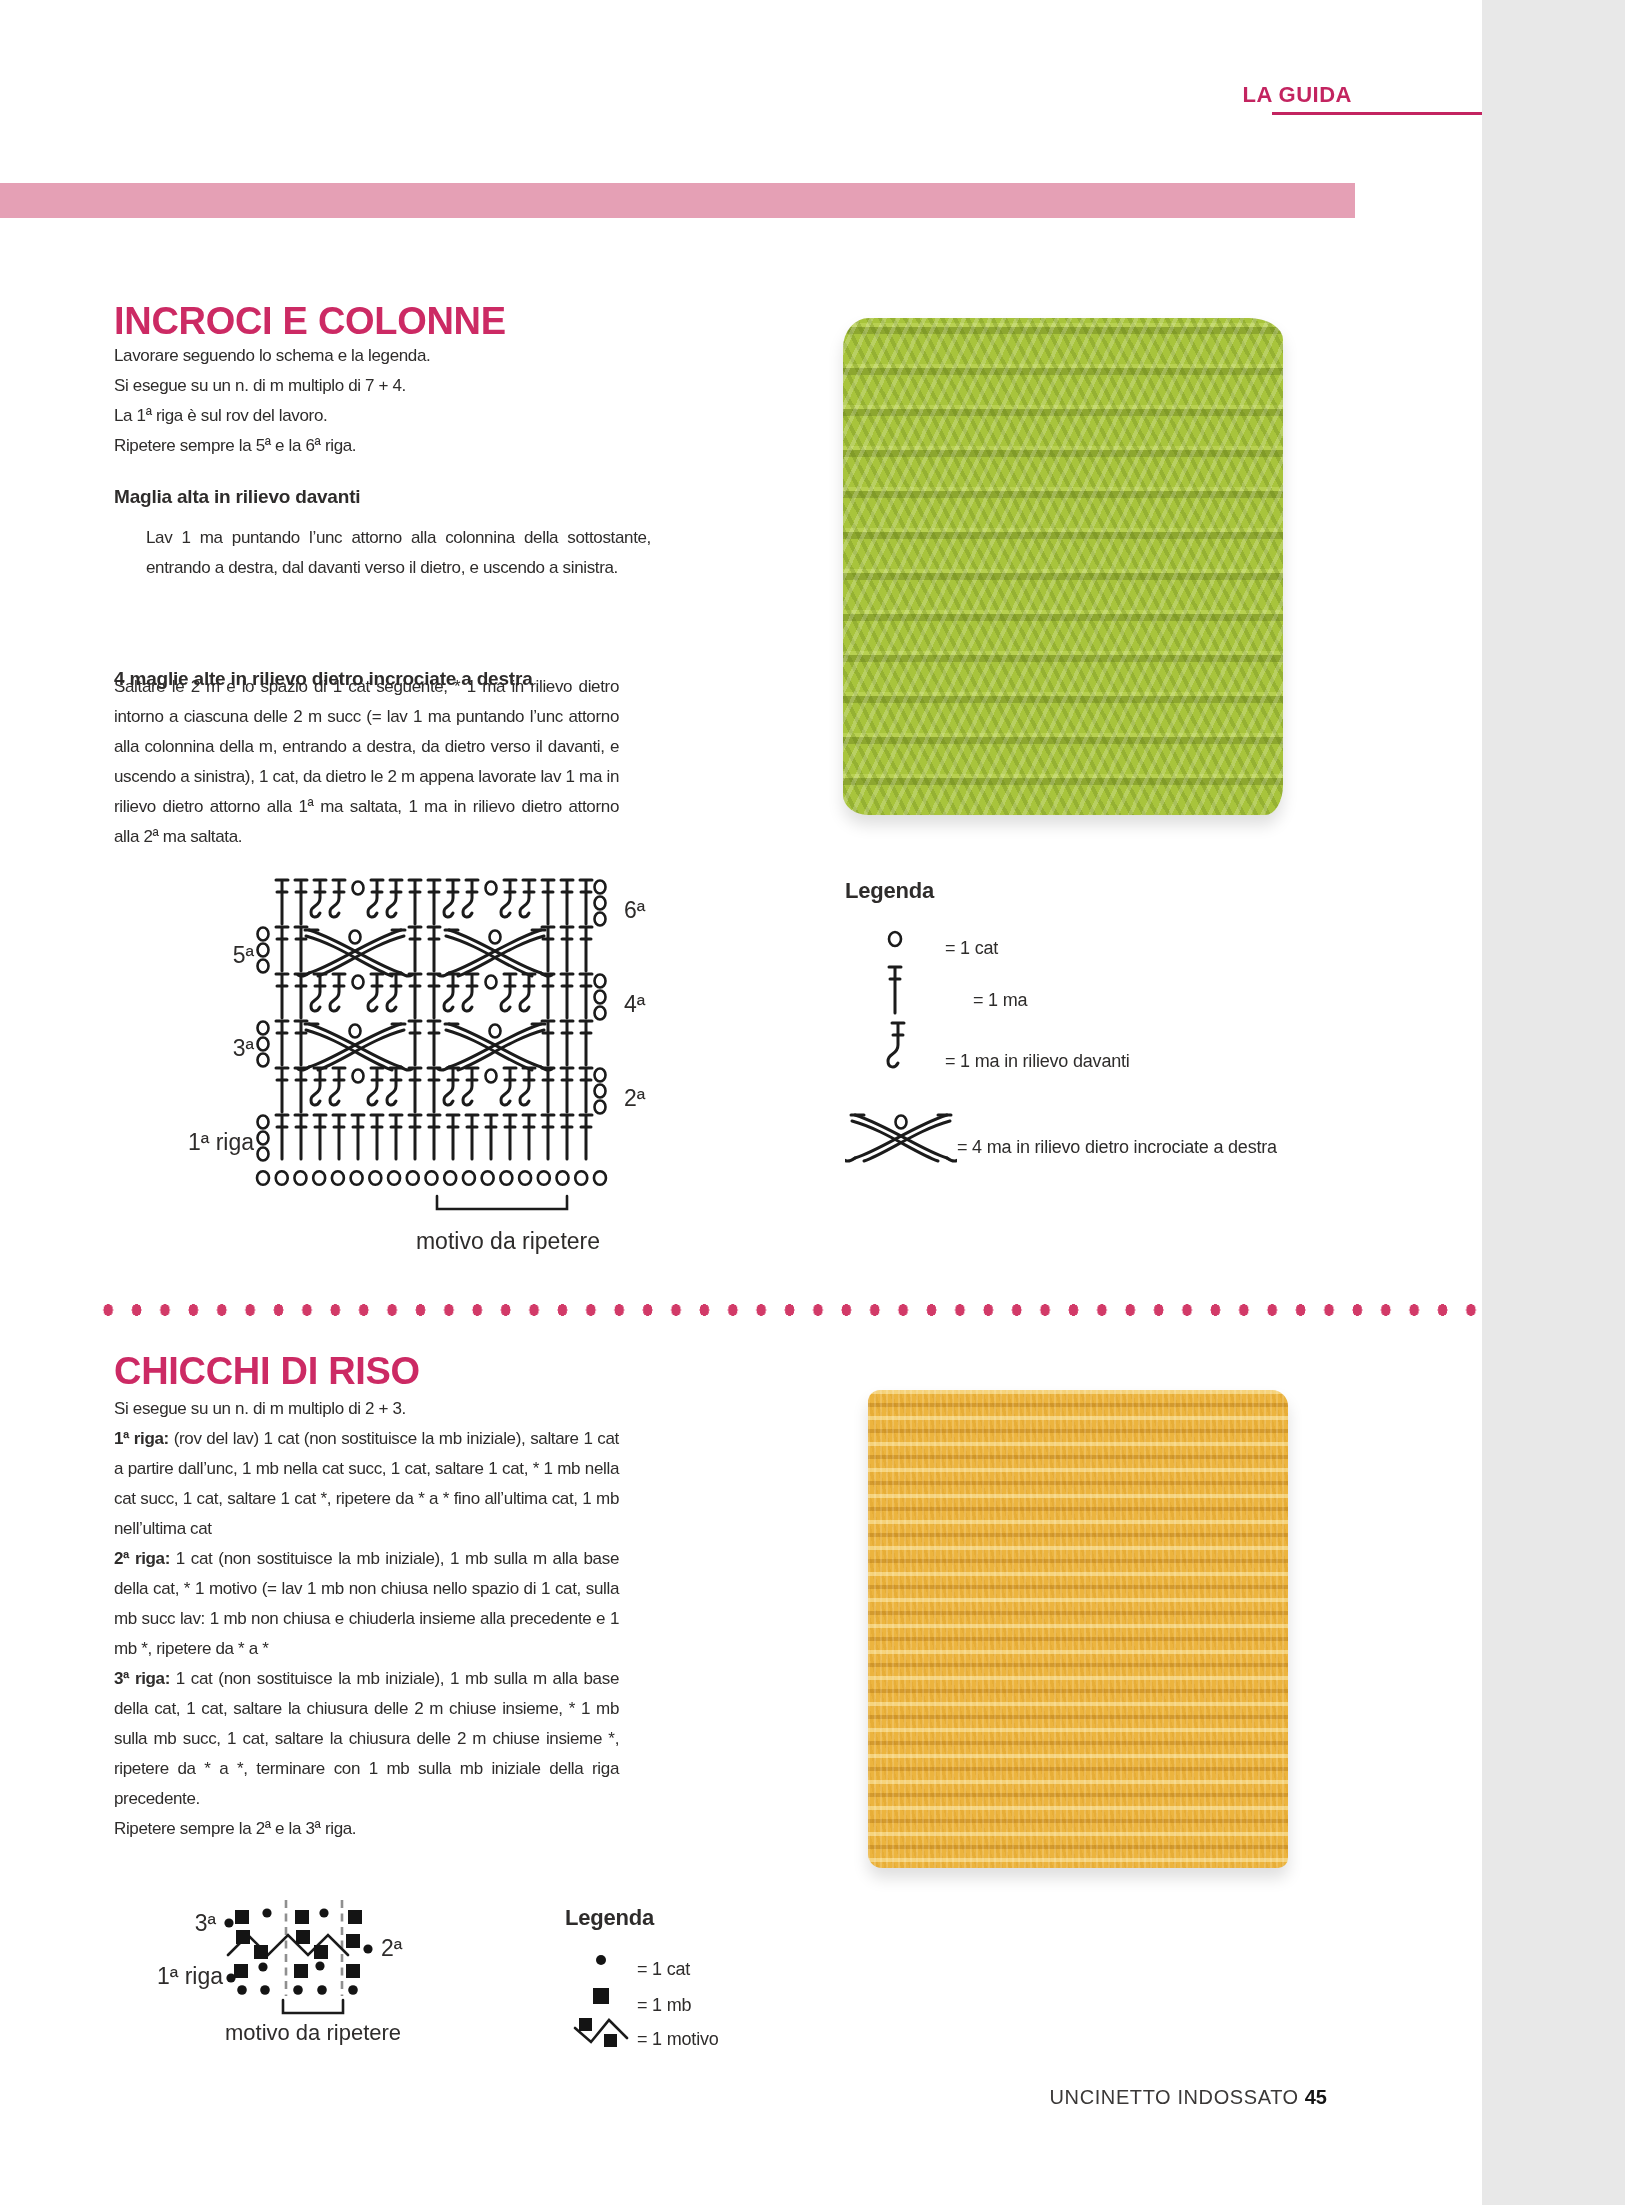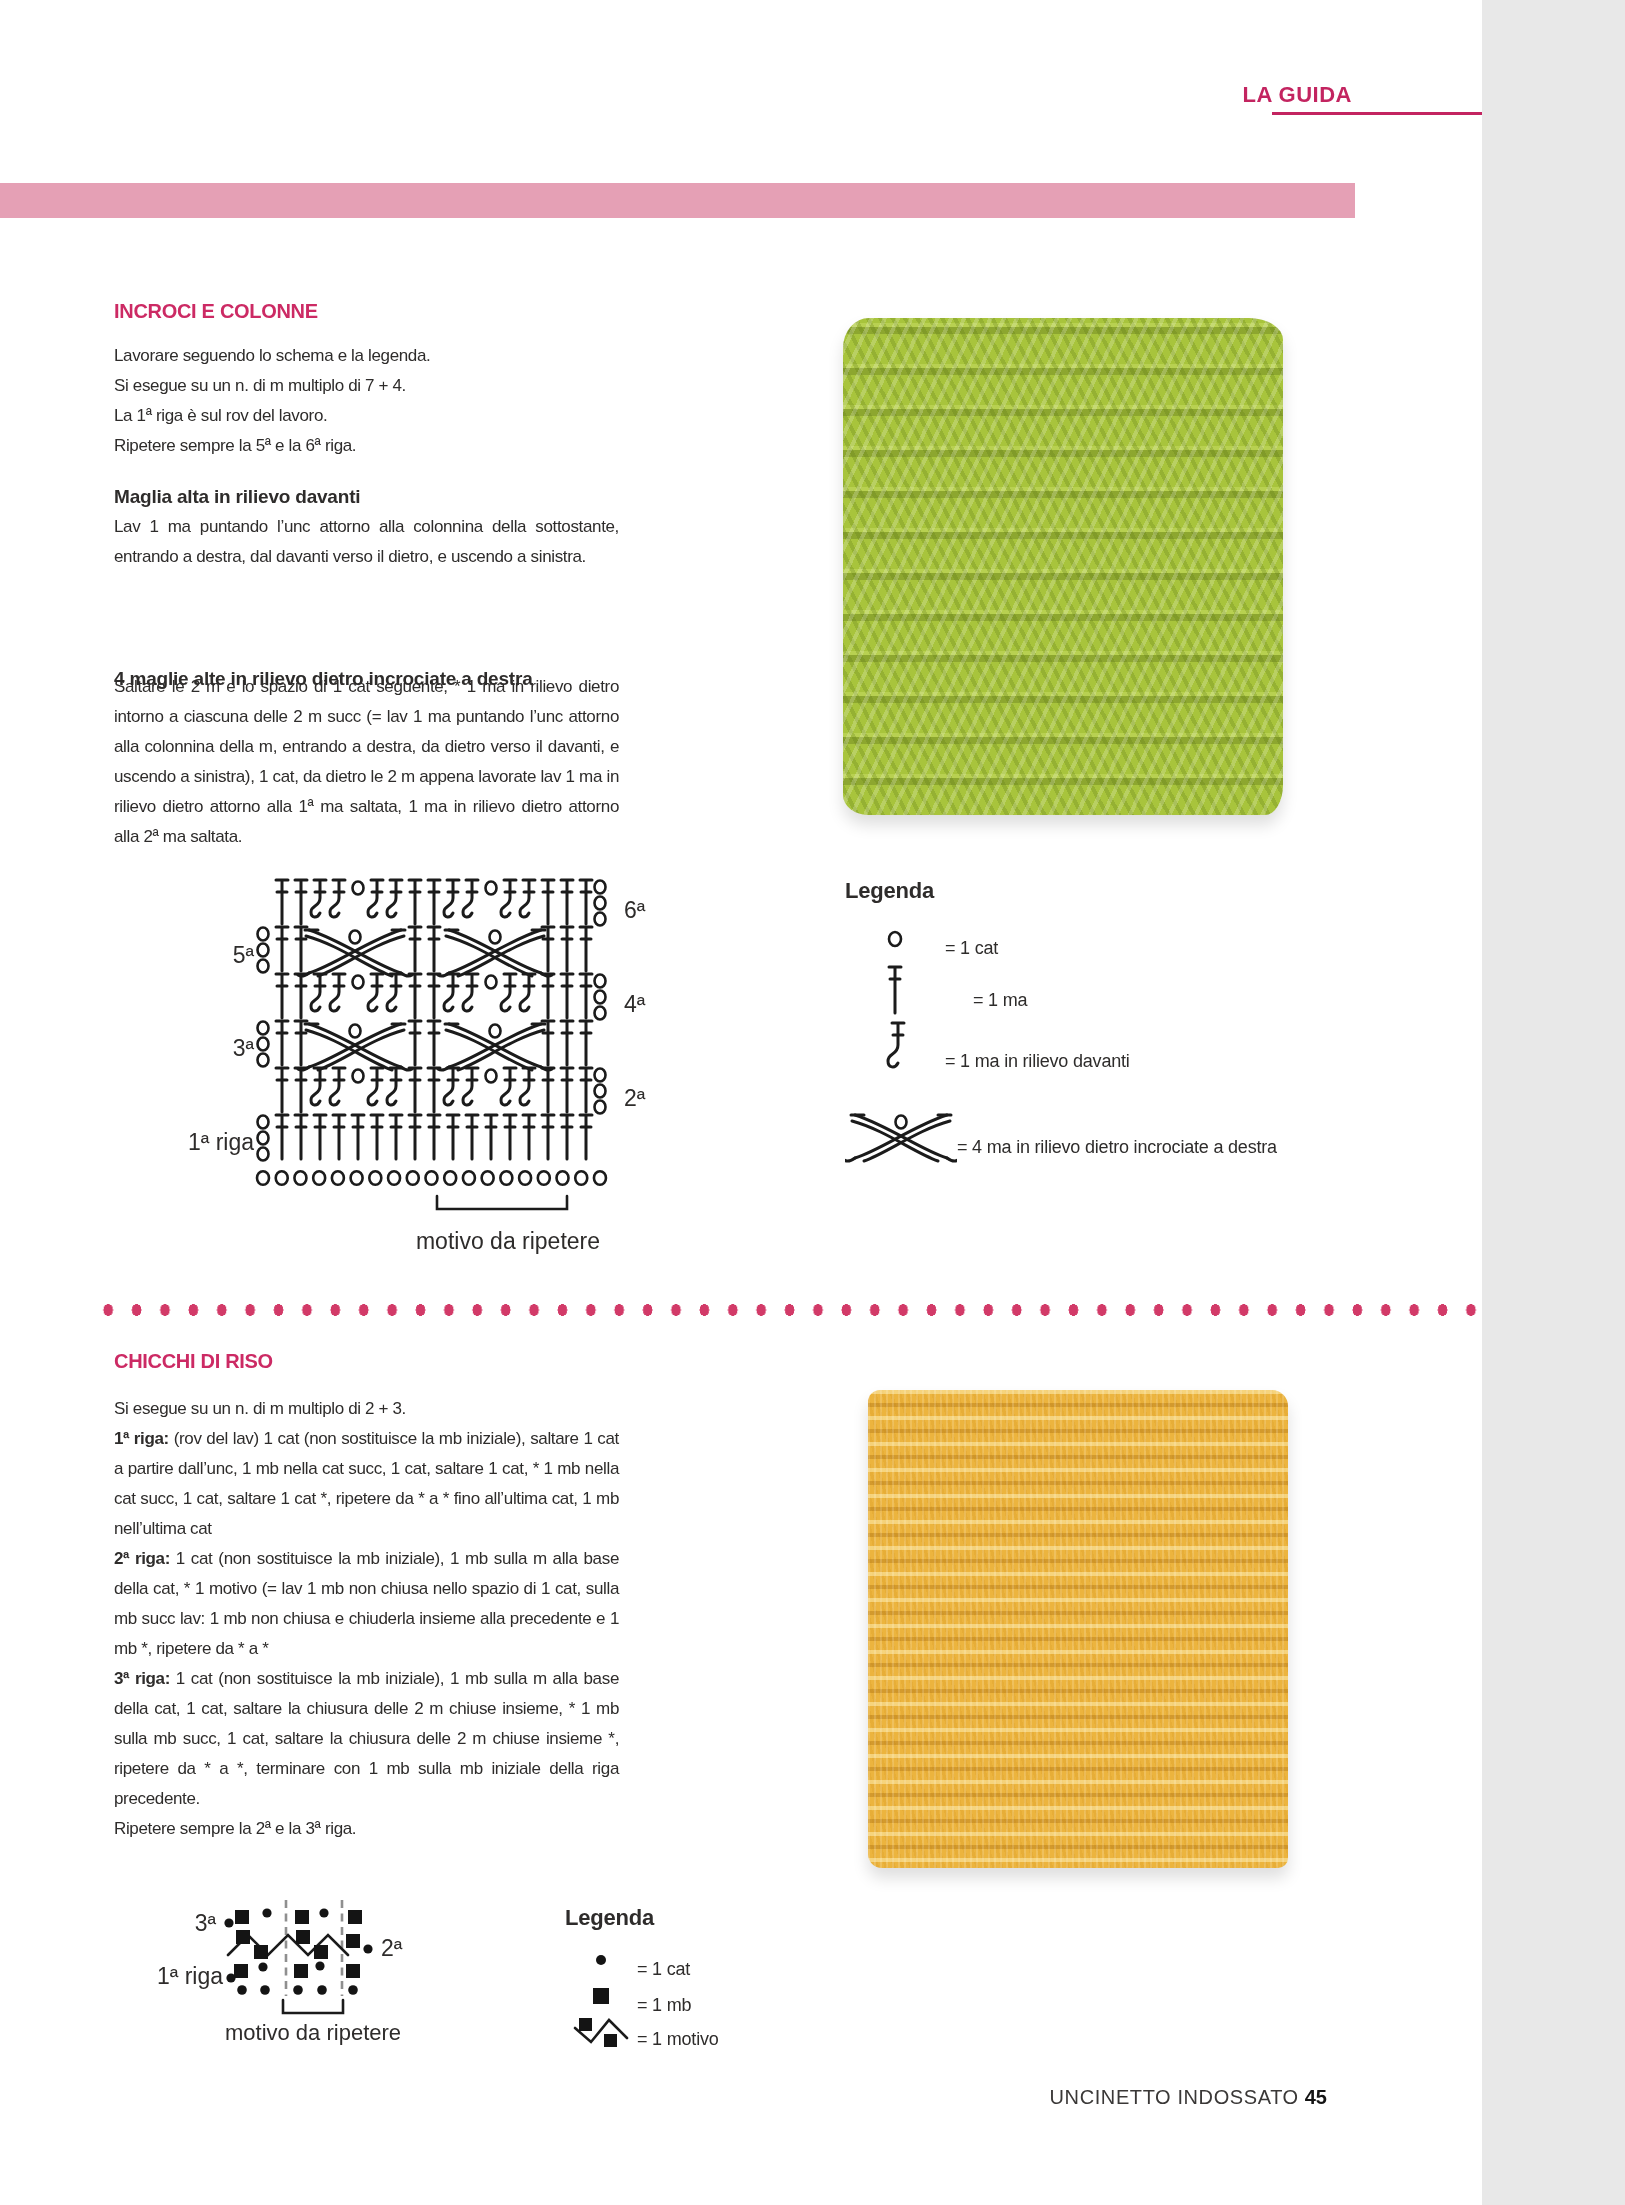--- a/index.html
+++ b/index.html
@@ -4,21 +4,21 @@
 <style>
   html,body{margin:0;padding:0;background:#e8e8e8;}
   .page{position:relative;width:1482px;height:2205px;background:#ffffff;overflow:hidden;
         font-family:"Liberation Sans",sans-serif;color:#2e2c2b;}
   
   .guide-label{position:absolute;left:1152px;top:82px;width:200px;text-align:right;
         font-size:22px;font-weight:bold;letter-spacing:.5px;color:#c32460;}
   .guide-rule{position:absolute;left:1272px;top:112px;width:348px;height:3px;background:#c32460;}
   .pink-band{position:absolute;left:0;top:183px;width:1355px;height:35px;background:#e5a0b5;}
   
-  .sec-title{position:absolute;left:114px;font-size:20px;font-weight:bold;
+  .sec-title{position:absolute;left:114px;font-size:38px;font-weight:bold;
         letter-spacing:-.3px;color:#cc2a64;}
   
   .txt{position:absolute;left:114px;width:505px;font-size:17px;line-height:30px;
         letter-spacing:-.35px;color:#2e2c2b;}
   .txt p{margin:0;text-align:justify;}
   .txt .line{text-align:left;}
   .subhead{position:absolute;left:114px;font-size:19px;font-weight:bold;letter-spacing:-.2px;}
   .just{text-align:justify;}
   
   .swatch-green{position:absolute;left:843px;top:318px;width:440px;height:497px;
@@ -72,21 +72,21 @@
   <div class="sec-title" style="top:300px;">INCROCI E COLONNE</div>
 
   <div class="txt" style="top:341px;">
     <div class="line">Lavorare seguendo lo schema e la legenda.</div>
     <div class="line">Si esegue su un n. di m multiplo di 7 + 4.</div>
     <div class="line">La 1ª riga è sul rov del lavoro.</div>
     <div class="line">Ripetere sempre la 5ª e la 6ª riga.</div>
   </div>
 
   <div class="subhead" style="top:486px;">Maglia alta in rilievo davanti</div>
-  <div class="txt" style="top:512px;">
+  <div class="txt" style="top:523px;margin-left:32px;">
     <p class="just">Lav 1 ma puntando l’unc attorno alla colonnina della sottostante, entrando a destra, dal davanti verso il dietro, e uscendo a sinistra.</p>
   </div>
 
   <div class="subhead" style="top:668px;">4 maglie alte in rilievo dietro incrociate a destra</div>
   <div class="txt" style="top:672px;">
     <p class="just">Saltare le 2 m e lo spazio di 1 cat seguente, * 1 ma in rilievo dietro intorno a ciascuna delle 2 m succ (= lav 1 ma puntando l’unc attorno alla colonnina della m, entrando a destra, da dietro verso il davanti, e uscendo a sinistra), 1 cat, da dietro le 2 m appena lavorate lav 1 ma in rilievo dietro attorno alla 1ª ma saltata, 1 ma in rilievo dietro attorno alla 2ª ma saltata.</p>
   </div>
 
   <div class="swatch-green"></div>
 

